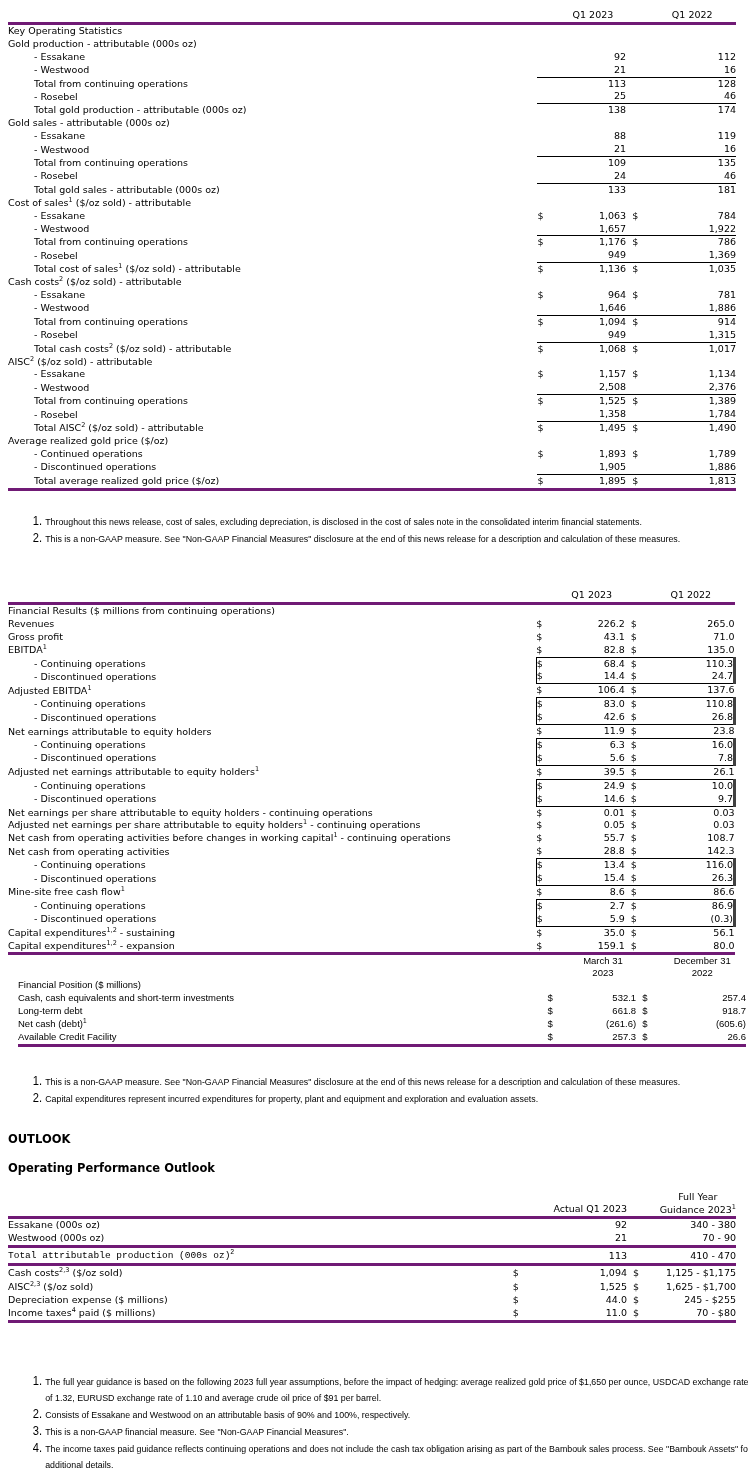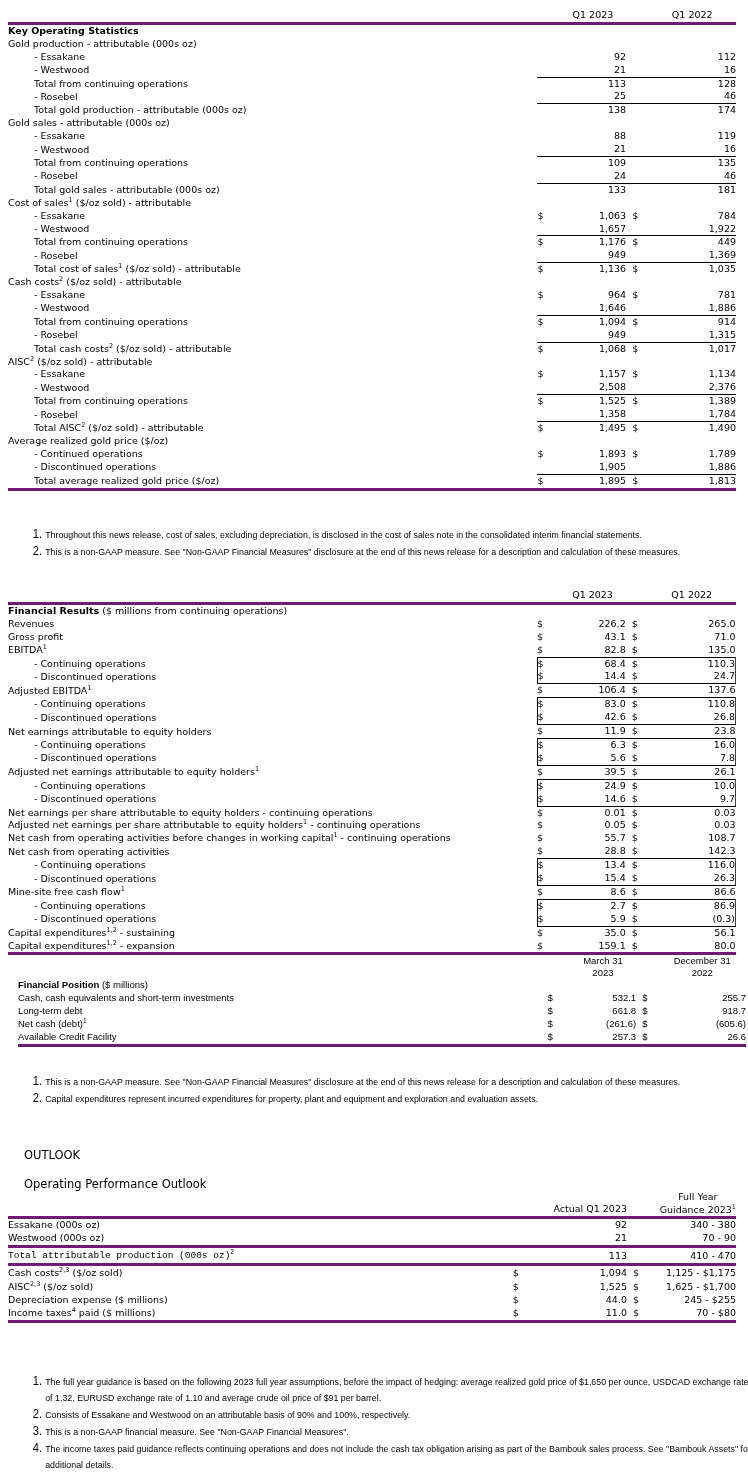--- a/index.html
+++ b/index.html
@@ -16,30 +16,30 @@
   td.d2 { width: 16px; text-align: left; }
   td.v2 { width: 86px; text-align: right; }
   .ind { padding-left: 26px !important; }
   sup { font-size: 6.5px; line-height: 0; vertical-align: 4px; }
   .hdr td { height: 14px; vertical-align: bottom; text-align: center; }
   .topline { border-top: 1px solid #000; }
   .botline td { border-bottom: 3px solid #701a75; }
   .box-top td.boxc { border-top: 1px solid #000; }
   .box-bot td.boxc { border-bottom: 1px solid #000; }
   td.boxl { border-left: 1px solid #000; }
-  td.boxr { border-right: 1px solid #404040; }
-  b { font-weight: bold; }
+  td.boxr { border-right: 3px solid #404040; }
+  b { font-weight: normal; }
   ol.notes {
     font-family: "Liberation Sans", sans-serif; font-size: 9.5px; line-height: 16px;
     margin: 0; padding-left: 40px; transform: scaleX(0.93); transform-origin: left;
     width: 760px;
   }
   ol.notes li { padding-left: 0; }
   ol.notes li::marker { font-size: 12px; }
-  h2.outlook { font-family: "DejaVu Sans", sans-serif; font-size: 11.5px; font-weight: normal; margin: 16px; }
+  h2.outlook { font-family: "DejaVu Sans", sans-serif; font-size: 11.5px; font-weight: bold; margin: 0; }
 </style>
 </head>
 <body>
 
 <div class="wrap" style="top:9px;">
   <table class="fin">
     <tbody>
         <tr class="hdr botline">
       <td class="lbl"></td>
       <td class="d1"></td>
@@ -160,21 +160,21 @@
           <td class="d1"></td>
           <td class="v1">1,657</td>
           <td class="d2"></td>
           <td class="v2">1,922</td>
         </tr>
     <tr>
           <td class="lbl ind">Total from continuing operations</td>
           <td class="d1 topline">$</td>
           <td class="v1 topline">1,176</td>
           <td class="d2 topline">$</td>
-          <td class="v2 topline">449</td>
+          <td class="v2 topline">786</td>
         </tr>
     <tr>
           <td class="lbl ind">- Rosebel</td>
           <td class="d1"></td>
           <td class="v1">949</td>
           <td class="d2"></td>
           <td class="v2">1,369</td>
         </tr>
     <tr>
           <td class="lbl ind"><span>Total cost of sales</span><sup>1</sup><span> ($/oz sold) - attributable</span></td>
@@ -295,21 +295,21 @@
           <td class="lbl ind">Total average realized gold price ($/oz)</td>
           <td class="d1 topline">$</td>
           <td class="v1 topline">1,895</td>
           <td class="d2 topline">$</td>
           <td class="v2 topline">1,813</td>
         </tr>
   </tbody>
     </table>
 </div>
 
-<div class="wrap" style="top:526px;">
+<div class="wrap" style="top:513px;">
   <ol class="notes">
     <li>Throughout this news release, cost of sales, excluding depreciation, is disclosed in the cost of sales note in the consolidated interim financial statements.</li>
     <li>This is a non-GAAP measure. See "Non-GAAP Financial Measures" disclosure at the end of this news release for a description and calculation of these measures.</li>
   </ol>
 </div>
 
 <div class="wrap" style="top:589px;">
   <table class="fin">
     <tbody>
         <tr class="hdr botline">
@@ -527,21 +527,21 @@
           <td></td>
           <td></td>
           <td></td>
           <td></td>
         </tr>
     <tr>
           <td class="lbl">Cash, cash equivalents and short-term investments</td>
           <td class="d1">$</td>
           <td class="v1">532.1</td>
           <td class="d2">$</td>
-          <td class="v2">255.7</td>
+          <td class="v2">257.4</td>
         </tr>
     <tr>
           <td class="lbl">Long-term debt</td>
           <td class="d1">$</td>
           <td class="v1">661.8</td>
           <td class="d2">$</td>
           <td class="v2">918.7</td>
         </tr>
     <tr>
           <td class="lbl"><span>Net cash (debt)</span><sup>1</sup></td>

